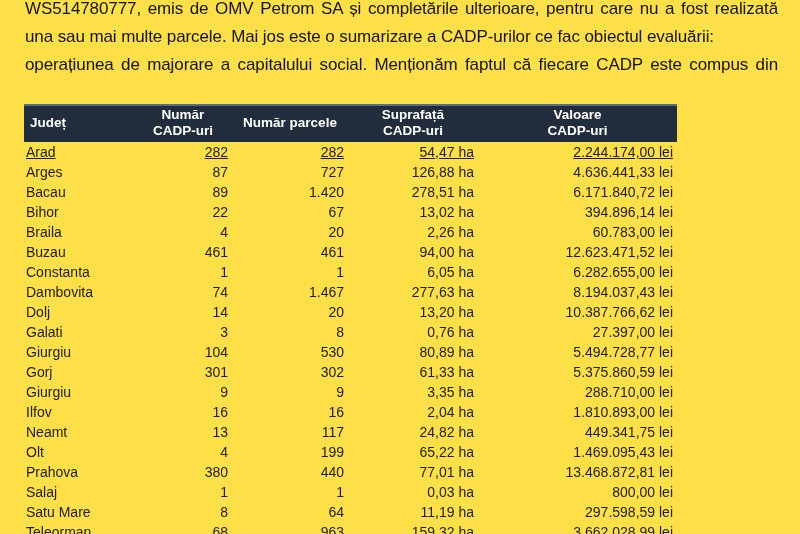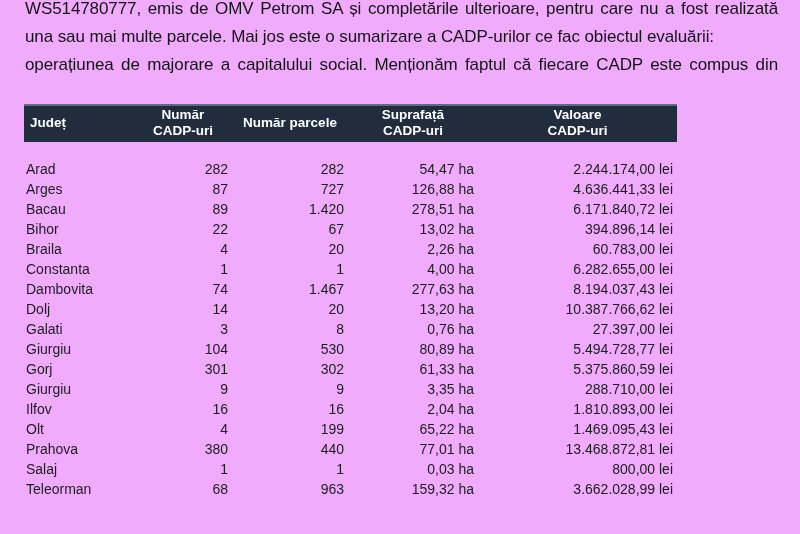--- a/index.html
+++ b/index.html
@@ -8,21 +8,21 @@
     --header-text:#ffffff;
     --body-text:#1d1d1d;
   }
   *{margin:0;padding:0;box-sizing:border-box;}
   html,body{background:#ffffff;}
   body{
     width:800px;height:534px;overflow:hidden;
     font-family:"Liberation Sans",sans-serif;
   }
   .page{
-    position:relative;width:800px;height:534px;background:#f0abfc;overflow:hidden;
+    position:relative;width:800px;height:534px;background:#fde047;overflow:hidden;
   }
   .intro{
     position:absolute;top:-5px;left:25px;width:753px;
     font-size:17px;line-height:28px;color:#141414;letter-spacing:-0.1px;
   }
   .intro .line{display:block;}
   .intro .line.just{text-align:justify;text-align-last:justify;}
   .table-wrap{
     position:absolute;top:104px;left:24px;width:653px;
   }
@@ -49,21 +49,21 @@
     padding:1px 0 3px 0;
   }
   th.left{text-align:left;padding-left:6px;}
   tbody td{
     height:20px;
     font-size:14px;line-height:20px;
     color:var(--body-text);
     vertical-align:middle;
     white-space:nowrap;overflow:hidden;
   }
-  tbody tr:first-child td{padding-top:17px;}
+  tbody tr:first-child td{padding-top:0;text-decoration:underline;}
   td.t-left{text-align:left;padding-left:2px;}
   td.t-num{text-align:right;padding-right:4px;}
 </style>
 </head>
 <body>
 
 <div class="page">
 
   <div class="intro">
     <span class="line just">WS514780777, emis de OMV Petrom SA și completările ulterioare, pentru care nu a fost realizată</span>
@@ -122,24 +122,31 @@
     <td class="t-num">394.896,14 lei</td>
   </tr>
           <tr>
     <td class="t-left">Braila</td>
     <td class="t-num">4</td>
     <td class="t-num">20</td>
     <td class="t-num">2,26 ha</td>
     <td class="t-num">60.783,00 lei</td>
   </tr>
           <tr>
+    <td class="t-left">Buzau</td>
+    <td class="t-num">461</td>
+    <td class="t-num">461</td>
+    <td class="t-num">94,00 ha</td>
+    <td class="t-num">12.623.471,52 lei</td>
+  </tr>
+          <tr>
     <td class="t-left">Constanta</td>
     <td class="t-num">1</td>
     <td class="t-num">1</td>
-    <td class="t-num">4,00 ha</td>
+    <td class="t-num">6,05 ha</td>
     <td class="t-num">6.282.655,00 lei</td>
   </tr>
           <tr>
     <td class="t-left">Dambovita</td>
     <td class="t-num">74</td>
     <td class="t-num">1.467</td>
     <td class="t-num">277,63 ha</td>
     <td class="t-num">8.194.037,43 lei</td>
   </tr>
           <tr>
@@ -178,20 +185,27 @@
     <td class="t-num">288.710,00 lei</td>
   </tr>
           <tr>
     <td class="t-left">Ilfov</td>
     <td class="t-num">16</td>
     <td class="t-num">16</td>
     <td class="t-num">2,04 ha</td>
     <td class="t-num">1.810.893,00 lei</td>
   </tr>
           <tr>
+    <td class="t-left">Neamt</td>
+    <td class="t-num">13</td>
+    <td class="t-num">117</td>
+    <td class="t-num">24,82 ha</td>
+    <td class="t-num">449.341,75 lei</td>
+  </tr>
+          <tr>
     <td class="t-left">Olt</td>
     <td class="t-num">4</td>
     <td class="t-num">199</td>
     <td class="t-num">65,22 ha</td>
     <td class="t-num">1.469.095,43 lei</td>
   </tr>
           <tr>
     <td class="t-left">Prahova</td>
     <td class="t-num">380</td>
     <td class="t-num">440</td>
@@ -199,20 +213,27 @@
     <td class="t-num">13.468.872,81 lei</td>
   </tr>
           <tr>
     <td class="t-left">Salaj</td>
     <td class="t-num">1</td>
     <td class="t-num">1</td>
     <td class="t-num">0,03 ha</td>
     <td class="t-num">800,00 lei</td>
   </tr>
           <tr>
+    <td class="t-left">Satu Mare</td>
+    <td class="t-num">8</td>
+    <td class="t-num">64</td>
+    <td class="t-num">11,19 ha</td>
+    <td class="t-num">297.598,59 lei</td>
+  </tr>
+          <tr>
     <td class="t-left">Teleorman</td>
     <td class="t-num">68</td>
     <td class="t-num">963</td>
     <td class="t-num">159,32 ha</td>
     <td class="t-num">3.662.028,99 lei</td>
   </tr>
         </tbody>
     </table>
   </div>
 

